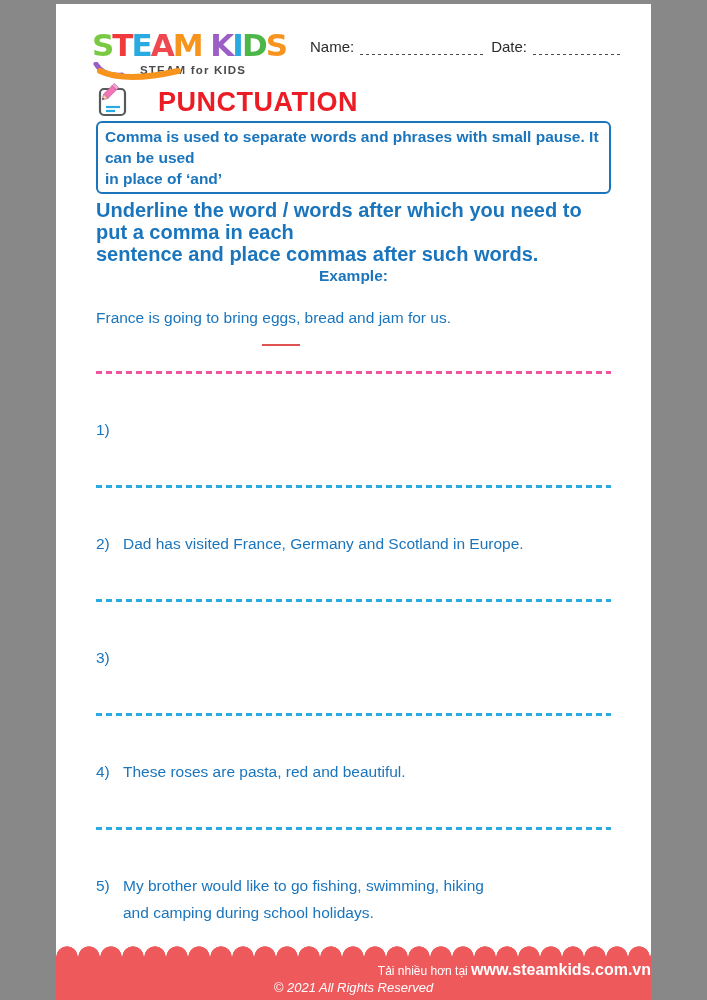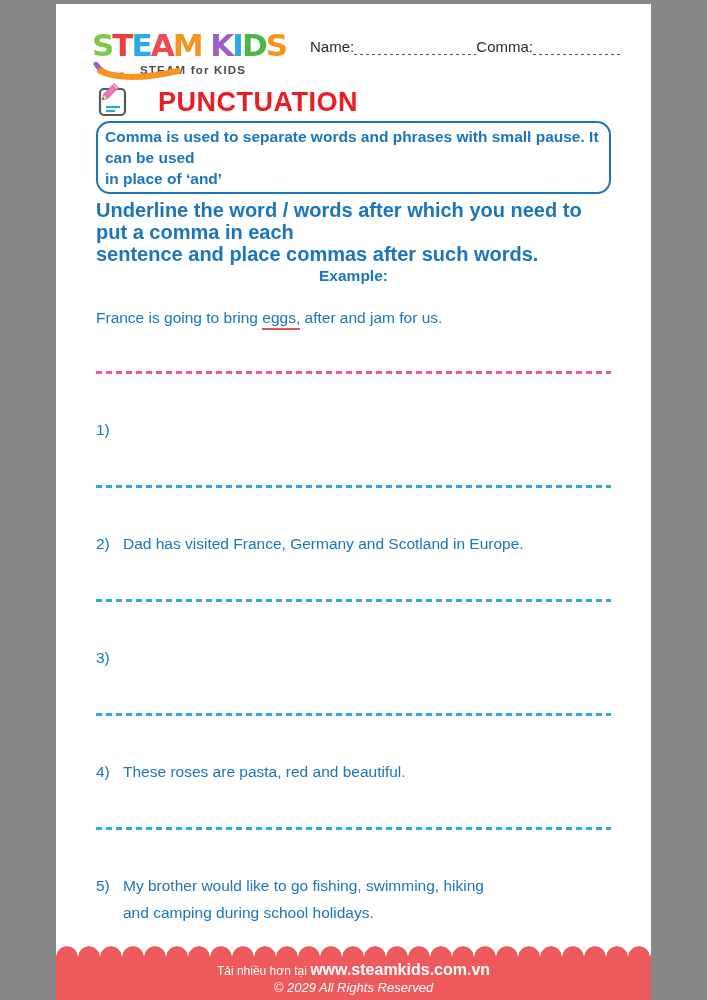--- a/index.html
+++ b/index.html
@@ -17,21 +17,21 @@
     white-space:pre;
   }
   .logo-sub {
     margin:3px 0 0 48px;
     font-size:11.5px; font-weight:bold; color:#4a4a4a; letter-spacing:1.2px;
   }
   .logo-swoosh { position:absolute; left:0; top:32px; }
 
   .name-date-row {
     position:absolute; left:254px; right:30px; top:34px;
-    display:flex; align-items:flex-end; 
+    display:flex; align-items:flex-end; gap:6px;
     font-size:15px; color:#2b2b2b;
   }
   .fill-line {
     flex:1 1 auto; height:14px;
     background:repeating-linear-gradient(90deg,#4a4a4a 0 3px, transparent 3px 6px);
     background-size:6px 1.5px; background-position:0 100%; background-repeat:repeat-x;
   }
   .fill-line.short { flex:0 0 88px; }
 
   .title-row { position:absolute; left:36px; top:78px; display:flex; align-items:center; gap:24px; }
@@ -39,31 +39,31 @@
     color:#EC1C24; font-weight:800; font-size:27px; letter-spacing:0.5px;
     font-family:"Liberation Sans", sans-serif;
   }
 
   .ab-icon { position:absolute; left:606px; top:54px; }
 
   
   .content { position:absolute; left:40px; right:40px; top:117px; color:#1B75BC; }
 
   .rule-box {
-    border:2.5px solid #1B75BC; border-radius:14px;
+    border:2.5px solid #1B75BC; border-radius:6px;
     padding:3px 7px; font-weight:bold; font-size:15.5px; line-height:21px;
     white-space:pre-line;
   }
   .instructions {
     margin-top:5px; font-weight:bold; font-size:20px; line-height:22px;
     white-space:pre-line;
   }
   .example-label { font-weight:bold; font-size:15.5px; line-height:22px;text-align:center; }
   .example { margin-top:20px; font-size:15.5px; line-height:22px; }
-  .underlined-word { border-bottom:2px solid #E05252; padding-bottom:2px; }
+  .underlined-word { border-bottom:2px solid #E05252; padding-bottom:18px; }
 
   .sep {
     height:3px; margin:42px 0;
     background-size:10px 3px; background-repeat:repeat-x;
   }
   .sep-pink { background-image:repeating-linear-gradient(90deg,#F0549E 0 6px, transparent 6px 10px); }
   .sep-blue { background-image:repeating-linear-gradient(90deg,#29ABE2 0 6px, transparent 6px 10px); }
 
   .sentence { display:flex; font-size:15.5px; line-height:27px; }
   .snum { flex:0 0 27px; }
@@ -72,42 +72,42 @@
   
   .footer {
     position:absolute; left:0; right:0; bottom:0; height:48px;
     background:#EE5A5C; color:#ffffff; text-align:center;
   }
   .footer::before {
     content:""; position:absolute; left:0; right:0; top:-10px; height:11px;
     background-image:radial-gradient(circle 11px at 11px 11px, #EE5A5C 10.4px, rgba(0,0,0,0) 11px);
     background-size:22px 22px; background-repeat:repeat-x;
   }
-  .footer-line1 { margin-top:5px; font-size:12px; }
+  .footer-line1 { margin-top:5px; font-size:12px;text-align:right; }
   .footer-url { font-size:16px; font-weight:bold; }
   .footer-copy { font-size:13px; font-style:italic; margin-top:1px; }
 </style>
 </head>
 <body>
 
 <div class="page">
 
   <div class="logo">
     <div class="logo-wordmark"><span style="color: rgb(122, 201, 67);">S</span><span style="color: rgb(239, 59, 59);">T</span><span style="color: rgb(41, 171, 226);">E</span><span style="color: rgb(240, 72, 79);">A</span><span style="color: rgb(247, 148, 30);">M</span><span style="color: rgb(0, 0, 0);"> </span><span style="color: rgb(155, 95, 198);">K</span><span style="color: rgb(41, 171, 226);">I</span><span style="color: rgb(76, 182, 72);">D</span><span style="color: rgb(247, 148, 30);">S</span></div>
     <svg class="logo-swoosh" width="92" height="20" viewBox="0 0 92 20">
       <path d="M4 2 Q 12 15 30 13" stroke="#9B5FC6" stroke-width="5" fill="none" stroke-linecap="round"></path>
       <path d="M8 9 Q 34 21 86 9" stroke="#F7941E" stroke-width="6" fill="none" stroke-linecap="round"></path>
     </svg>
     <div class="logo-sub">STEAM for KIDS</div>
   </div>
 
   <div class="name-date-row">
     <span>Name:</span>
     <span class="fill-line"></span>
-    <span>Comma:</span>
+    <span>Date:</span>
     <span class="fill-line short"></span>
   </div>
 
   <div class="title-row">
     <svg width="42" height="40" viewBox="0 0 42 40">
       <rect x="8" y="7" width="25" height="26" rx="4" fill="#ffffff" stroke="#58595B" stroke-width="2.2"></rect>
       <line x1="14" y1="25" x2="28" y2="25" stroke="#29ABE2" stroke-width="2.2"></line>
       <line x1="14" y1="29" x2="23" y2="29" stroke="#29ABE2" stroke-width="2.2"></line>
       <g transform="translate(18,10) rotate(45)">
         <rect x="-3" y="-9" width="6" height="3" fill="#F9A8D4" stroke="#C2679C" stroke-width="0.8"></rect>
@@ -137,21 +137,21 @@
       <path d="M-1 11 L0 13 L1 11 Z" fill="#333333"></path>
     </g>
   </svg>
 
   <div class="content">
     <div class="rule-box">Comma is used to separate words and phrases with small pause. It can be used
 in place of ‘and’</div>
     <div class="instructions">Underline the word / words after which you need to put a comma in each
 sentence and place commas after such words.</div>
     <div class="example-label">Example:</div>
-    <div class="example"><span>France is going to bring </span><span class="underlined-word">eggs,</span><span> after and jam for us.</span></div>
+    <div class="example"><span>France is going to bring </span><span class="underlined-word">eggs,</span><span> bread and jam for us.</span></div>
 
     <div id="sentences">
         <div class="sep sep-pink"></div>
         <div class="sentence">
           <span class="snum">1)</span>
         </div>
         <div class="sep sep-blue"></div>
         <div class="sentence">
           <span class="snum">2)</span>
           <span class="stext">Dad has visited France, Germany and Scotland in Europe.</span>
@@ -169,16 +169,16 @@
         <div class="sentence">
           <span class="snum">5)</span>
           <span class="stext">My brother would like to go fishing, swimming, hiking
 and camping during school holidays.</span>
         </div>
       </div>
   </div>
 
   <div class="footer">
     <div class="footer-line1"><span>Tải nhiều hơn tại </span><span class="footer-url">www.steamkids.com.vn</span></div>
-    <div class="footer-copy">© 2029 All Rights Reserved</div>
+    <div class="footer-copy">© 2021 All Rights Reserved</div>
   </div>
 
 </div>
 
 </body></html>

